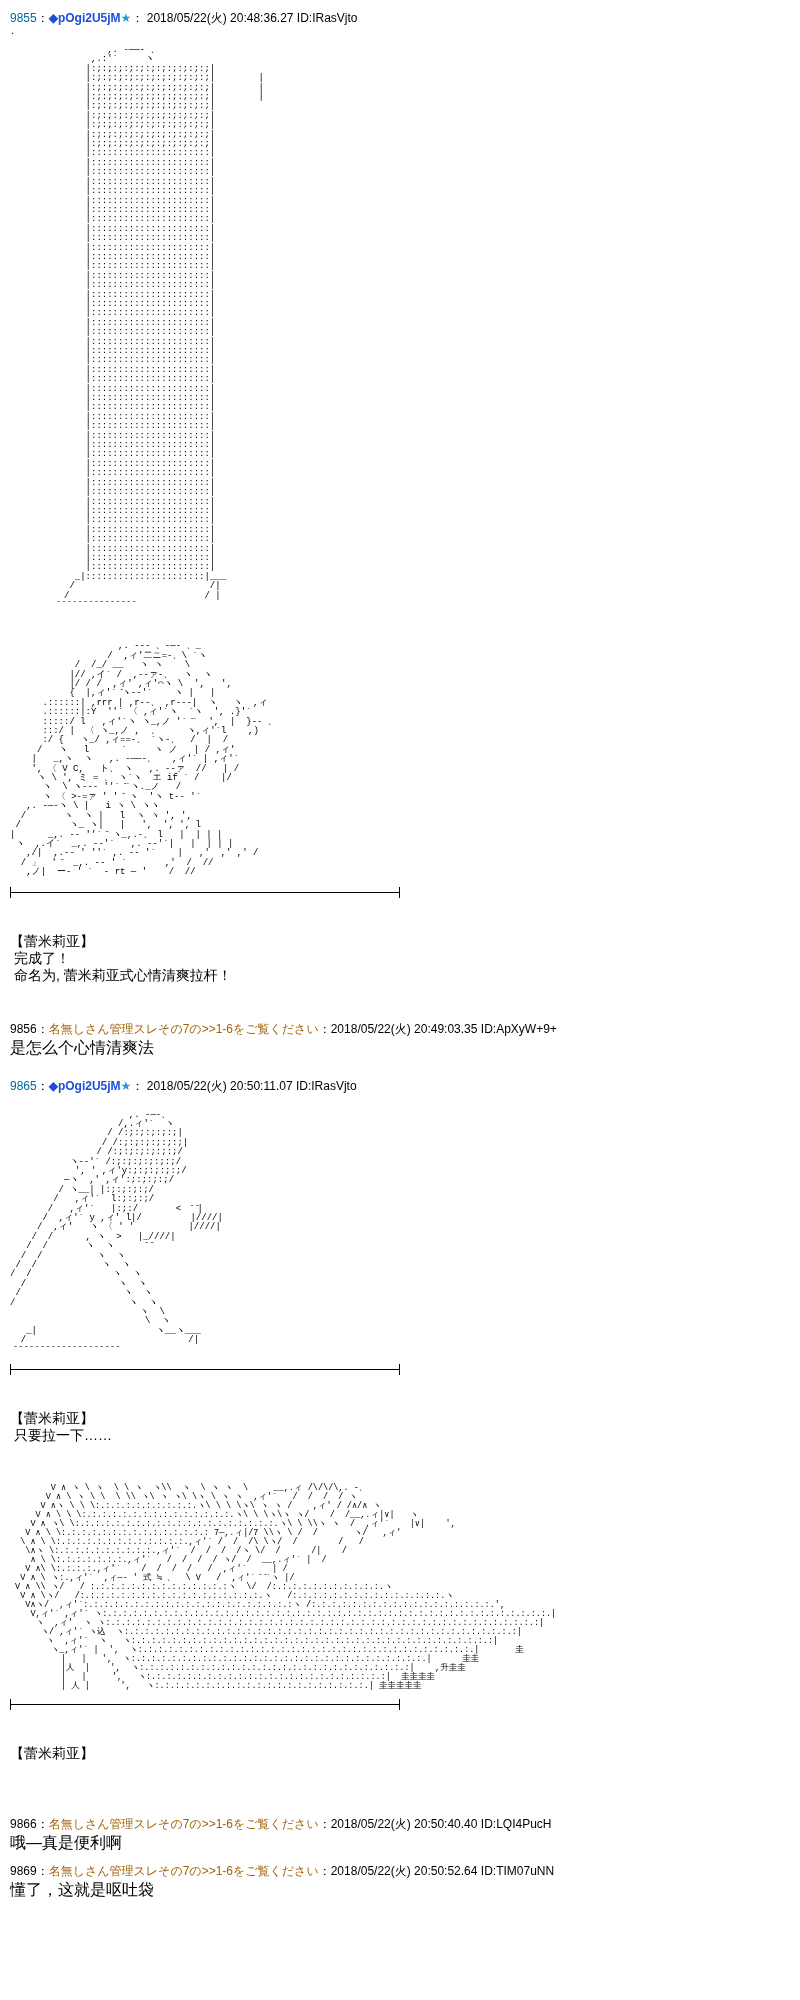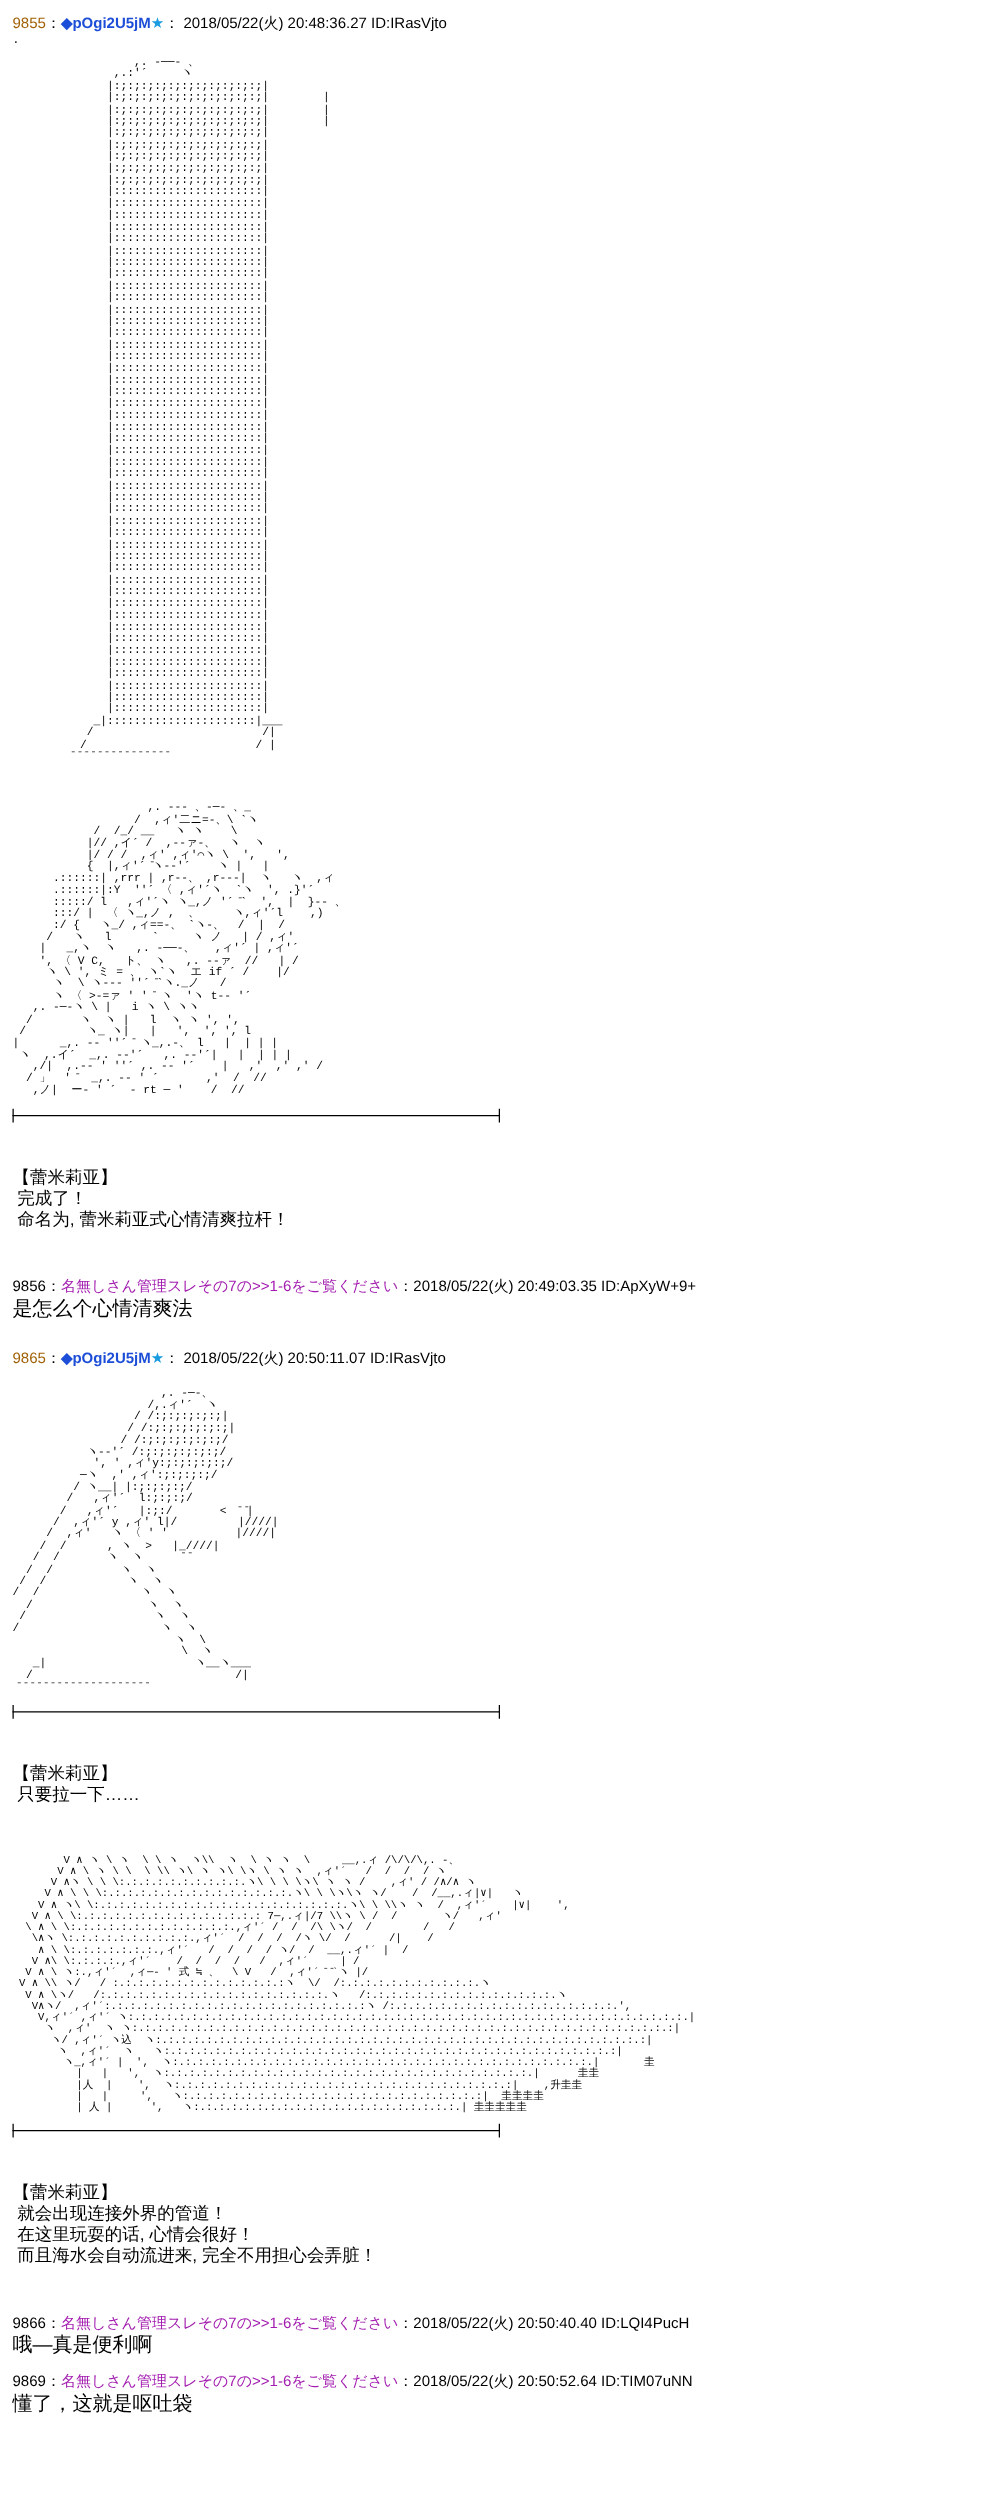--- a/index.html
+++ b/index.html
@@ -21,21 +21,21 @@
     box-sizing: border-box;
   }
   .post-header {
     font-size: 12px;
     line-height: 16px;
     padding: 2px 0 2px 10px;
     white-space: nowrap;
     color: #000;
   }
   .post-header .num {
-    color: #a16207;
+    color: #0369a1;
   }
   .post-header .trip {
     color: #1d4ed8;
     font-weight: bold;
   }
   .post-header .star {
     color: #1b9be0;
   }
   .post-header .meta {
     color: #000;
@@ -84,21 +84,21 @@
   }
   .speech .speaker {
     display: block;
   }
   .reply {
     padding: 6px 0 0 10px;
     font-size: 12px;
     line-height: 17px;
   }
   .reply .rnum { color: #000; text-align: center; }
-  .reply .rname { color: #a21caf; margin-top: 44px; }
+  .reply .rname { color: #a16207; margin-top: 44px; }
   .reply .rbody {
     display: block;
     padding-top: 1px;
     font-size: 16px;
   }
   .gap-s { height: 6px; }
   .gap-m { height: 14px; }
   .stub {
     font-family: "Liberation Mono", monospace;
     font-size: 9px;
@@ -299,23 +299,21 @@
           |   |     ',   ヽ:.:.:.:.:.:.:.:.:.:.:.:.:.:.:.:.:.:.:.:.:.:.:.:|  圭圭圭圭
           | 人 |      ',   ヽ:.:.:.:.:.:.:.:.:.:.:.:.:.:.:.:.:.:.:.:.:.| 圭圭圭圭圭</pre>
 
   <div class="divider">
     <div class="cap left"></div>
     <div class="line"></div>
     <div class="cap right"></div>
   </div>
 
   <div class="speech">
-    <span class="speaker">【蕾米莉亚】</span><span> 就会出现连接外界的管道！
- 在这里玩耍的话, 心情会很好！
- 而且海水会自动流进来, 完全不用担心会弄脏！</span>
+    <span class="speaker">【蕾米莉亚】</span>
   </div>
 
   <div class="gap-m"></div>
 
   <div class="reply">
     <span class="rnum">9866</span><span>：</span><span class="rname">名無しさん管理スレその7の&gt;&gt;1-6をご覧ください</span><span>：2018/05/22(火) 20:50:40.40 ID:LQI4PucH</span>
     <span class="rbody">哦—真是便利啊</span>
   </div>
 
   <div class="gap-s"></div>

